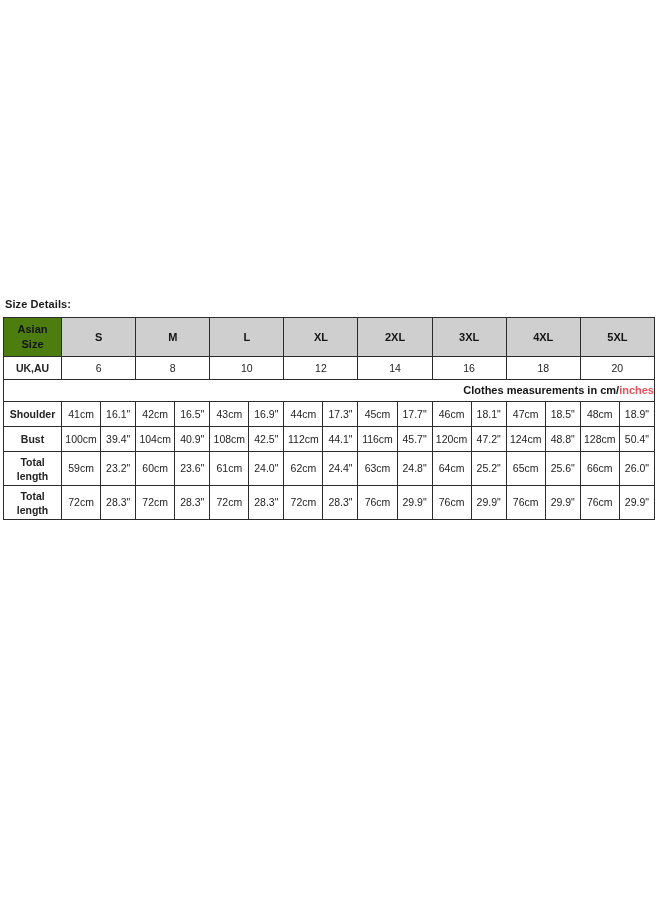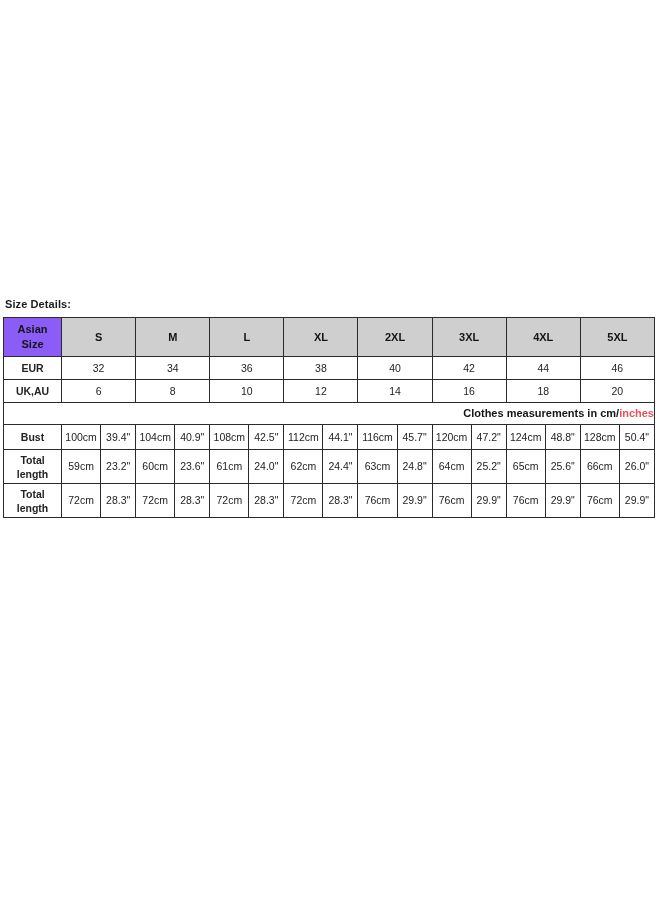--- a/index.html
+++ b/index.html
@@ -58,21 +58,21 @@
     height: 38px;
   }
   td.row-label {
     text-align: left;
     font-weight: bold;
     font-size: 11px;
     color: #141414;
     padding-left: 5px;
   }
   tr.hdr td.row-label {
-    background: #8b5cf6;
+    background: #4d7c0f;
     line-height: 15px;
   }
 
   
   tr.sizing td {
     height: 22px;
   }
 
   
   tr.note td {
@@ -143,49 +143,57 @@
         <td colspan="2">S</td>
         <td colspan="2">M</td>
         <td colspan="2">L</td>
         <td colspan="2">XL</td>
         <td colspan="2">2XL</td>
         <td colspan="2">3XL</td>
         <td colspan="2">4XL</td>
         <td colspan="2">5XL</td>
       </tr>
 
-      <tr class="sizing">
-        <td class="row-label">EUR</td>
-        <td colspan="2">32</td>
-        <td colspan="2">34</td>
-        <td colspan="2">36</td>
-        <td colspan="2">38</td>
-        <td colspan="2">40</td>
-        <td colspan="2">42</td>
-        <td colspan="2">44</td>
-        <td colspan="2">46</td>
-      </tr>
 
 
       <tr class="sizing">
         <td class="row-label">UK,AU</td>
         <td colspan="2">6</td>
         <td colspan="2">8</td>
         <td colspan="2">10</td>
         <td colspan="2">12</td>
         <td colspan="2">14</td>
         <td colspan="2">16</td>
         <td colspan="2">18</td>
         <td colspan="2">20</td>
       </tr>
 
       <tr class="note">
         <td colspan="17"><span>Clothes measurements in cm/</span><span class="note-red">inches</span></td>
       </tr>
 
+      <tr class="meas">
+        <td class="row-label">Shoulder</td>
+        <td class="cm-cell">41cm</td>
+        <td class="in-cell">16.1"</td>
+        <td class="cm-cell">42cm</td>
+        <td class="in-cell">16.5"</td>
+        <td class="cm-cell">43cm</td>
+        <td class="in-cell">16.9"</td>
+        <td class="cm-cell">44cm</td>
+        <td class="in-cell">17.3"</td>
+        <td class="cm-cell">45cm</td>
+        <td class="in-cell">17.7"</td>
+        <td class="cm-cell">46cm</td>
+        <td class="in-cell">18.1"</td>
+        <td class="cm-cell">47cm</td>
+        <td class="in-cell">18.5"</td>
+        <td class="cm-cell">48cm</td>
+        <td class="in-cell">18.9"</td>
+      </tr>
 
       <tr class="meas">
         <td class="row-label">Bust</td>
         <td class="cm-cell">100cm</td>
         <td class="in-cell">39.4"</td>
         <td class="cm-cell">104cm</td>
         <td class="in-cell">40.9"</td>
         <td class="cm-cell">108cm</td>
         <td class="in-cell">42.5"</td>
         <td class="cm-cell">112cm</td>

